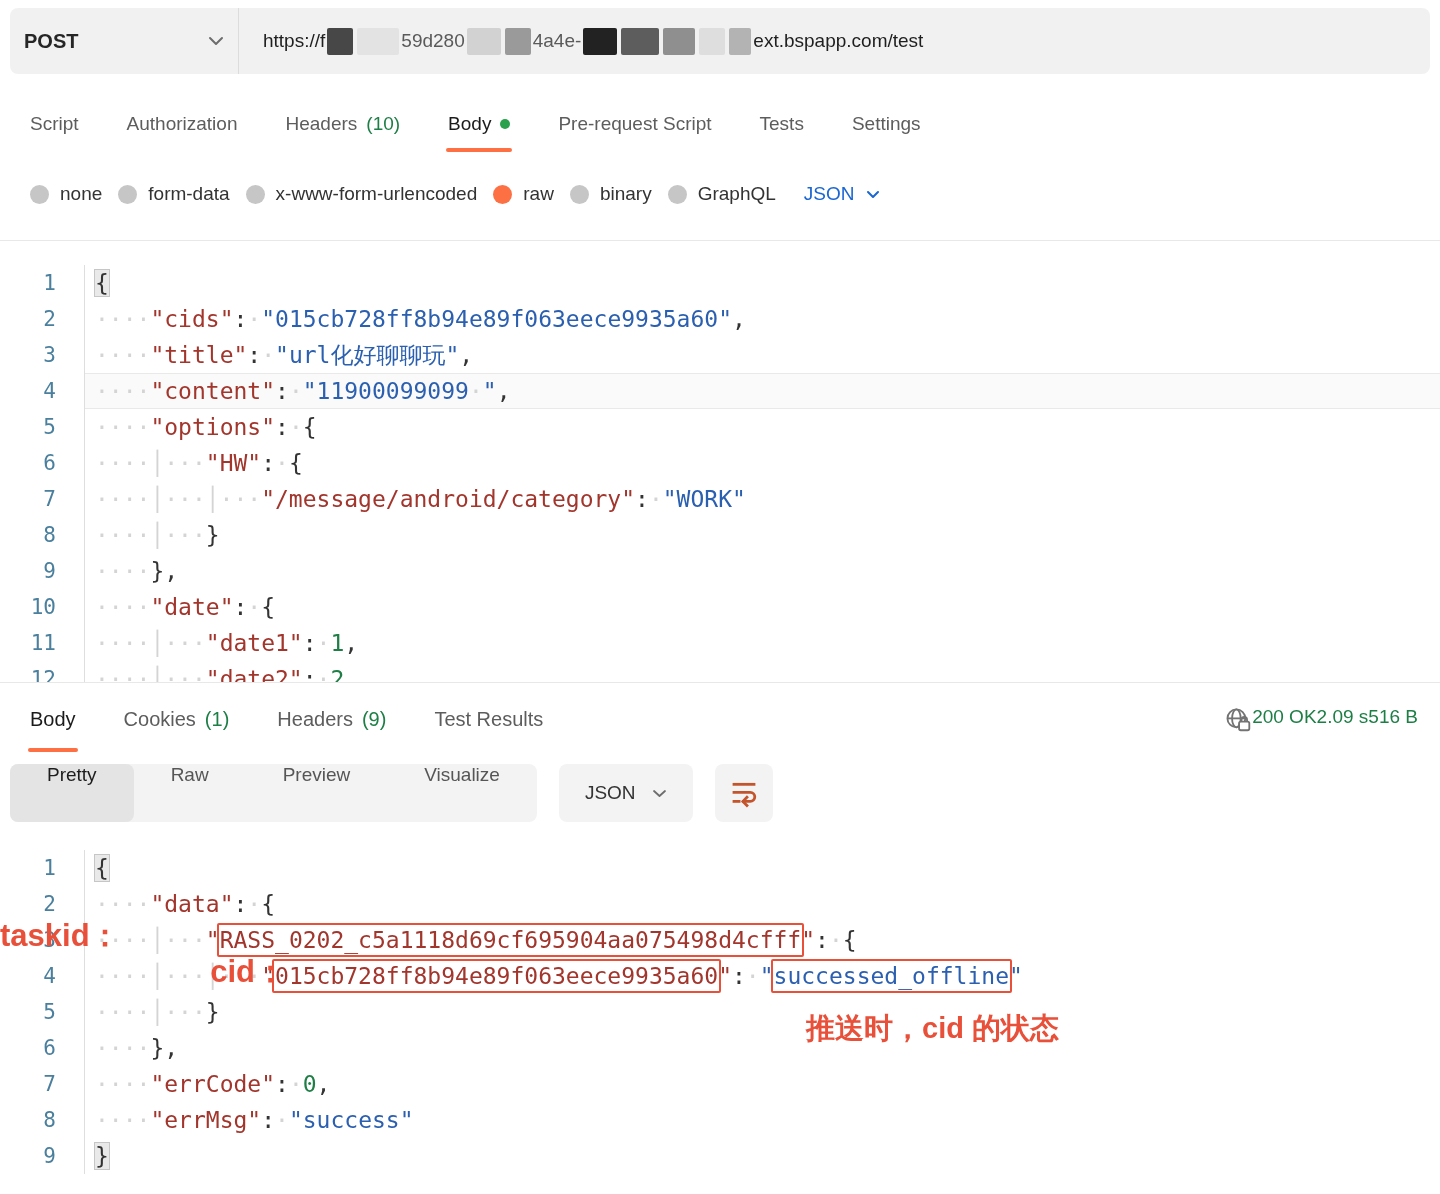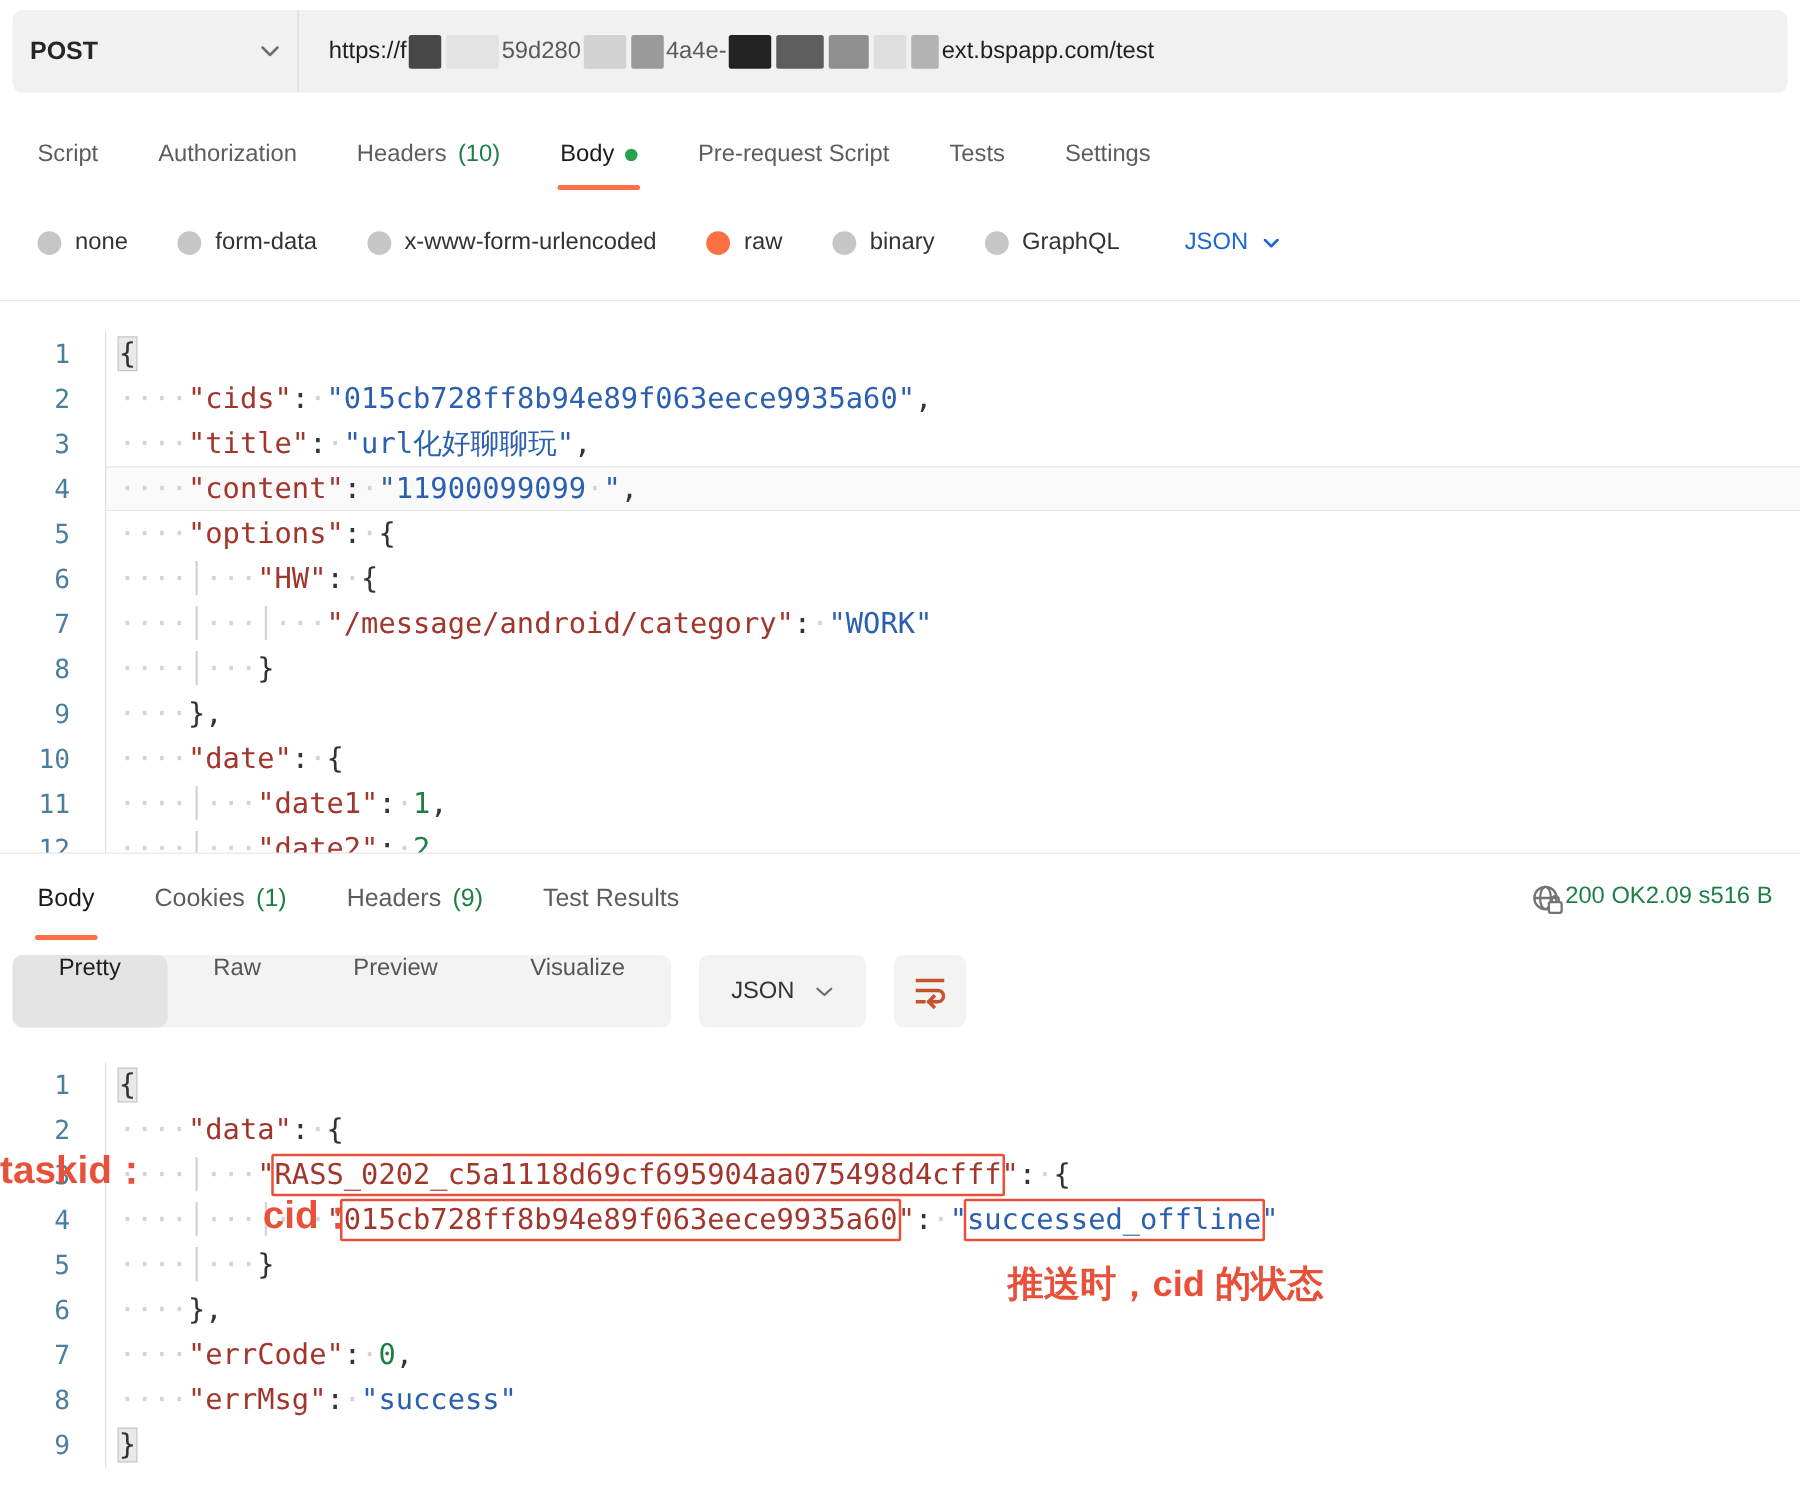--- a/index.html
+++ b/index.html
@@ -19,21 +19,21 @@
   .req-tabs { margin-top:18px; height:64px; display:flex; gap:48px; align-items:center;
     padding:0 30px; font-size:19px; color:#5d5d5d; }
   .tab { position:relative; height:100%; display:flex; align-items:center; gap:9px; cursor:pointer; white-space:nowrap; }
   .tab .count { color:#1d7f46; }
   .tab.active { color:#1b1b1b; }
   .tab.active::after { content:""; position:absolute; left:-2px; right:-2px; bottom:4px;
     height:4px; border-radius:2px; background:#fd7044; }
   .dot { width:10px; height:10px; border-radius:50%; background:#2aa14c; }
 
   
-  .bodytype { height:84px; display:flex; align-items:center; gap:40px; padding:0 30px 8px; }
+  .bodytype { height:84px; display:flex; align-items:center; gap:16px; padding:0 30px 8px; }
   .radio-group { display:flex; align-items:center; gap:11px; font-size:19px; color:#333; cursor:pointer; }
   .radio { width:19px; height:19px; border-radius:50%; background:#c6c6c6; flex:none; }
   .radio.sel { background:#fd7044; }
   .lang-select { display:flex; align-items:center; gap:12px; margin-left:12px; color:#1a66d3;
     font-size:19px; font-weight:500; cursor:pointer; }
 
   .hdiv { border-top:1px solid #e8e8e8; }
 
   
   .editor { font-family:"DejaVu Sans Mono","Liberation Mono",monospace; font-size:23px;

